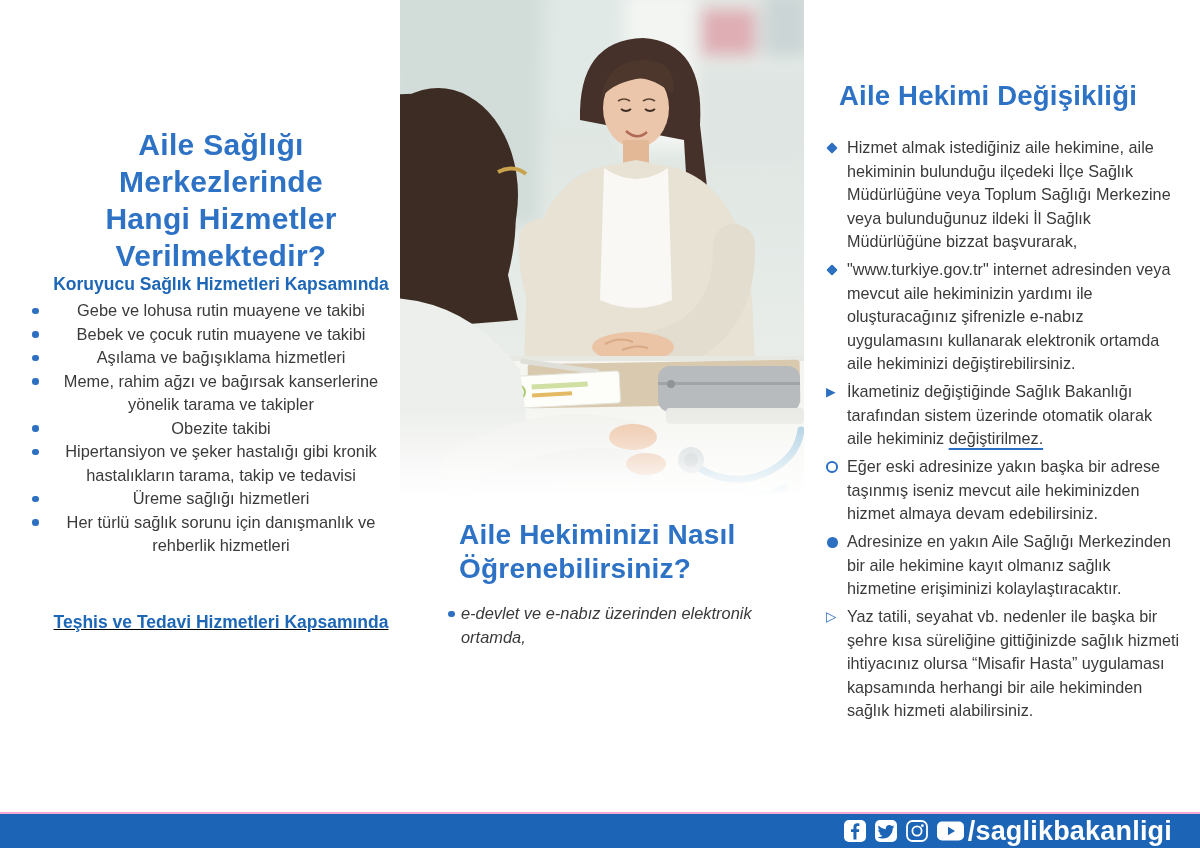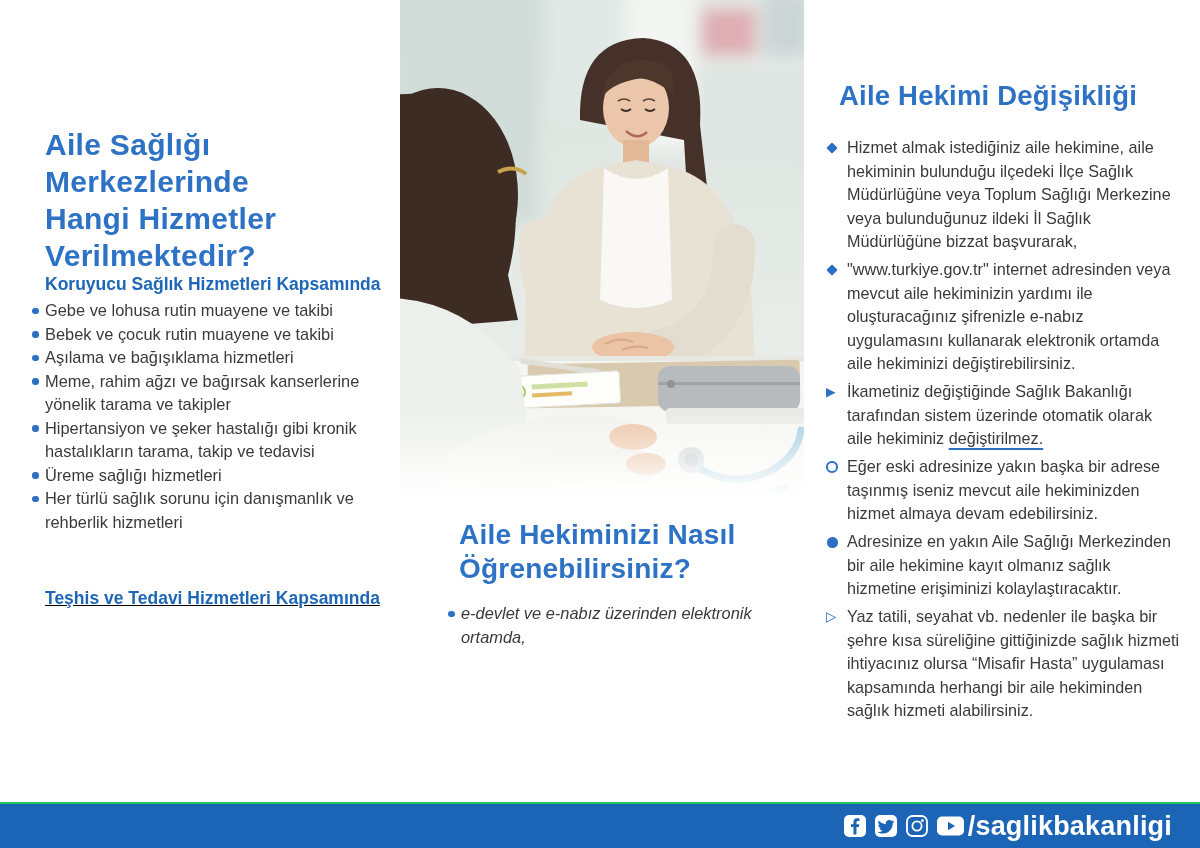--- a/index.html
+++ b/index.html
@@ -19,21 +19,21 @@
   li{position:relative;}
   
   li.blt-dot::before{content:"";position:absolute;left:-13px;top:8.5px;width:6.5px;height:6.5px;border-radius:50%;background:var(--accent);}
   li.blt-diamond::before{content:"";position:absolute;left:-19px;top:7.5px;width:8px;height:8px;background:var(--accent);transform:rotate(45deg);border-radius:1px;}
   li.blt-circle-open::before{content:"";position:absolute;left:-21px;top:6px;width:7.5px;height:7.5px;border:2.4px solid var(--accent);border-radius:50%;}
   li.blt-circle-filled::before{content:"";position:absolute;left:-20px;top:7px;width:10.5px;height:10.5px;border-radius:50%;background:var(--accent);}
   li.blt-tri-filled::before{content:"▶";position:absolute;left:-21px;top:0;color:var(--accent);font-size:12.5px;line-height:23.5px;font-family:"DejaVu Sans",sans-serif;}
   li.blt-tri-open::before{content:"▷";position:absolute;left:-21px;top:0;color:var(--accent);font-size:13.5px;line-height:23.5px;font-family:"DejaVu Sans",sans-serif;}
   .u{text-decoration:underline;text-decoration-color:var(--accent);text-decoration-thickness:2px;text-underline-offset:4px;}
   
-  .col-left{position:absolute;left:45px;top:126px;width:352px;}
+  .col-left{position:absolute;left:45px;top:126px;width:352px;text-align:center;}
   .left-title{font-size:30px;line-height:37px;margin:0;color:var(--title-blue);white-space:pre-line;font-weight:700;letter-spacing:.3px;}
   .lsection{}
   .lsection h3{font-size:17.5px;color:var(--subhead-blue);margin:0 0 4px 0;font-weight:700;}
   .lsection ul{font-size:16.4px;line-height:23.5px;color:var(--body-text);}
   .lsection2{margin-top:54px;text-decoration:underline;}
   .lsection2 ul{width:312px;}
   
   .photo{position:absolute;left:400px;top:0;width:404px;height:508px;margin:0;overflow:hidden;}
   .photo svg{display:block;}
   .photo-fade{position:absolute;left:0;right:0;bottom:0;height:100px;
@@ -41,22 +41,22 @@
   
   .col-mid{position:absolute;left:461px;top:518px;width:348px;}
   .col-mid h2{font-size:28px;line-height:34px;color:var(--title-blue);margin:0 0 16px -2px;white-space:pre-line;font-weight:700;letter-spacing:.2px;}
   .col-mid ul{font-size:16.4px;line-height:23.5px;color:var(--body-text);}
   .col-mid li{margin-bottom:1px;font-style:italic;}
   
   .col-right{position:absolute;left:847px;top:80px;width:334px;color:var(--body-text);font-size:16.2px;line-height:23.5px;}
   .col-right h2{font-size:27.5px;line-height:32px;color:var(--title-blue);margin:0 0 24px -8px;font-weight:700;letter-spacing:.2px;}
   .col-right li{margin-bottom:4.5px;}
   
-  .footer{position:absolute;left:0;bottom:0;width:100%;height:46px;background:var(--footer-bg);
-    border-top:2px solid #22c55e;display:flex;align-items:center;justify-content:flex-end;
+  .footer{position:absolute;left:0;bottom:0;width:100%;height:36px;background:var(--footer-bg);
+    border-top:2px solid #f9a8d4;display:flex;align-items:center;justify-content:flex-end;
     padding-right:28px;box-sizing:border-box;gap:4px;}
   .icons{display:flex;gap:9px;align-items:center;}
   .icons span{display:inline-flex;}
   .handle{color:#fff;font-size:27px;font-weight:700;letter-spacing:.2px;}
 </style>
 </head>
 <body>
 
 <div class="page">
 
@@ -65,20 +65,21 @@
 Merkezlerinde
 Hangi Hizmetler
 Verilmektedir?</h1>
     <div class="lsection">
       <h3>Koruyucu Sağlık Hizmetleri Kapsamında</h3>
       <ul class="dotlist">
           <li class="blt-dot"><span>Gebe ve lohusa rutin muayene ve takibi</span></li>
           <li class="blt-dot"><span>Bebek ve çocuk rutin muayene ve takibi</span></li>
           <li class="blt-dot"><span>Aşılama ve bağışıklama hizmetleri</span></li>
           <li class="blt-dot"><span>Meme, rahim ağzı ve bağırsak kanserlerine yönelik tarama ve takipler</span></li>
+          <li class="blt-dot"><span>Obezite takibi</span></li>
           <li class="blt-dot"><span>Hipertansiyon ve şeker hastalığı gibi kronik hastalıkların tarama, takip ve tedavisi</span></li>
           <li class="blt-dot"><span>Üreme sağlığı hizmetleri</span></li>
           <li class="blt-dot"><span>Her türlü sağlık sorunu için danışmanlık ve rehberlik hizmetleri</span></li>
         </ul>
     </div>
     <div class="lsection lsection2">
       <h3>Teşhis ve Tedavi Hizmetleri Kapsamında</h3>
     </div>
   </section>
 

